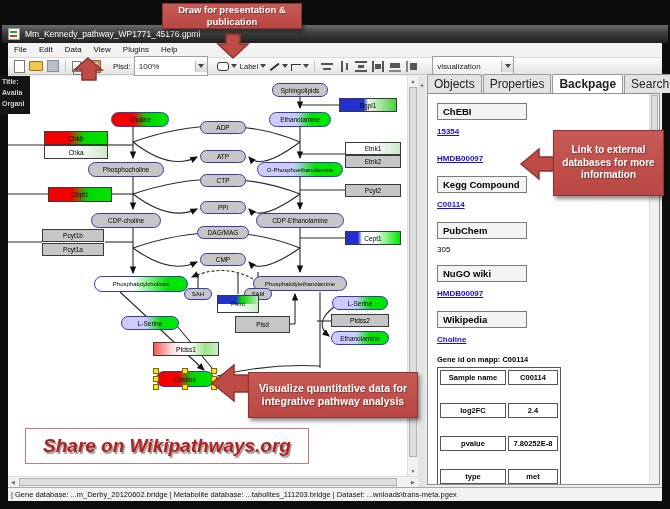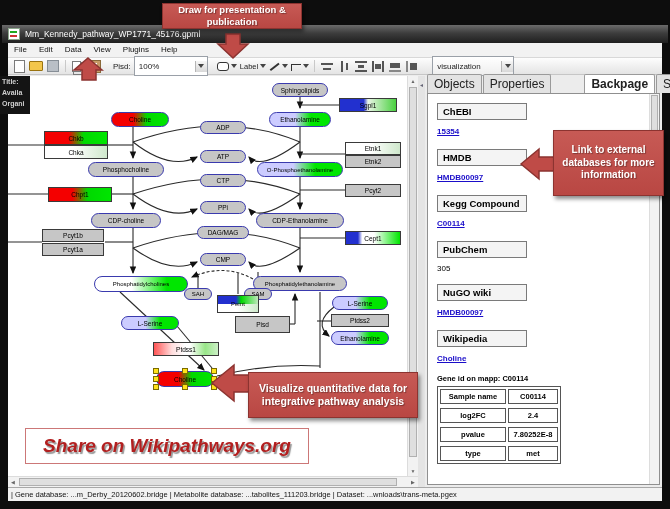--- a/index.html
+++ b/index.html
@@ -72,34 +72,34 @@
     background-size:100% 50%,100% 50%;background-position:top,bottom;background-repeat:no-repeat;}
   .plabel{pointer-events:none;}
   .handle{position:absolute;width:6px;height:6px;background:#ffe31a;border:1px solid #7a6a00;box-sizing:border-box;z-index:6;}
   
   .splitter{position:absolute;left:410px;top:0;width:7px;height:411px;background:#e4e4e4;}
   .split-btn{position:absolute;left:0;top:4px;width:7px;height:10px;font-size:6px;color:#667;text-align:center;line-height:10px;}
   .panel{position:absolute;left:417px;top:0;width:237px;height:411px;background:#ececec;}
   .tabstrip{position:absolute;left:2px;top:2px;right:2px;height:15px;display:flex;align-items:flex-end;font-size:12px;}
   .tab{padding:2px 6px;border:1px solid #9a9a9a;border-bottom:none;background:#e3e3e3;
     border-radius:2px 2px 0 0;margin-right:1px;color:#222;}
-  .tab.active{background:#fff;font-weight:bold;position:relative;top:1px;padding-bottom:3px;margin-left:32px;}
+  .tab.active{background:#fff;font-weight:bold;position:relative;top:1px;padding-bottom:3px;}
   .panel-content{position:absolute;left:2px;top:17px;right:2px;bottom:2px;background:#fff;
     border:1px solid #8f8f8f;overflow:hidden;padding:7px 0 0 9px;box-sizing:border-box;}
   .panel-scroll{position:absolute;right:0;top:0;width:9px;height:100%;background:#f2f2f2;border-left:1px solid #ddd;}
   .bp-section{margin-bottom:9px;}
   .bp-header{display:inline-block;min-width:78px;border:1px solid #7a7a7a;background:#f4f4f4;
     font-weight:bold;font-size:9.5px;padding:2px 5px;color:#000;}
   .bp-value{font-size:8px;margin-top:6px;color:#000;}
   .bp-value.link{display:inline-block;color:#1a0dc9;font-weight:bold;}
   .bp-plain{display:block;font-size:8px;margin-top:6px;color:#000;}
   .exp-heading{font-weight:bold;font-size:9.5px;margin:4px 0 10px -4px;color:#000;}
   .geneid{font-weight:bold;font-size:7.5px;margin-bottom:3px;color:#000;}
   .bp-table{display:inline-block;border:1px solid #555;padding:2px;background:#fff;}
-  .bp-row{display:flex;gap:2px;margin-bottom:4px;}
+  .bp-row{display:flex;gap:2px;margin-bottom:18px;}
   .bp-row:last-child{margin-bottom:0;}
   .bp-cell{border:1px solid #555;background:#fff;font-weight:bold;font-size:7.5px;
     height:13px;line-height:13px;text-align:center;color:#000;}
   .bp-cell:first-child{width:64px;}
   .bp-cell:last-child{width:48px;}
   
   .statusbar{position:absolute;left:0;top:444px;width:654px;height:14px;background:#f2f2f2;
     border-top:1px solid #a8a8a8;font-size:7.5px;line-height:13px;color:#111;padding-left:3px;
     box-sizing:border-box;white-space:nowrap;overflow:hidden;}
   
@@ -388,21 +388,21 @@
         <div class="tabstrip">
             <div class="tab">Objects</div>
             <div class="tab">Properties</div>
             <div class="tab active">Backpage</div>
             <div class="tab">Search</div>
             <div class="tab">Legend</div>
           </div>
         <div class="panel-content">
           <div>
               <div class="bp-section"><div class="bp-header">ChEBI</div><div><a class="bp-value link" href="#" style="color: rgb(26, 13, 201);">15354</a></div></div>
-              <div class="bp-section"><div class="bp-header">HMDB</div><div><a class="bp-value link" href="#" style="color: rgb(26, 13, 201);">HMDB00097</a></div></div>
+              <div class="bp-section"><div><a class="bp-value link" href="#" style="color: rgb(26, 13, 201);">HMDB00097</a></div></div>
               <div class="bp-section"><div class="bp-header">Kegg Compound</div><div><a class="bp-value link" href="#" style="color: rgb(26, 13, 201);">C00114</a></div></div>
               <div class="bp-section"><div class="bp-header">PubChem</div><div>
                   <div class="bp-value bp-plain">305</div>
                 </div></div>
               <div class="bp-section"><div class="bp-header">NuGO wiki</div><div><a class="bp-value link" href="#" style="color: rgb(26, 13, 201);">HMDB00097</a></div></div>
               <div class="bp-section"><div class="bp-header">Wikipedia</div><div><a class="bp-value link" href="#" style="color: rgb(26, 13, 201);">Choline</a></div></div>
             </div>
           <div class="geneid">Gene id on mapp: C00114</div>
           <div class="bp-table"><div class="bp-row">
                 <div class="bp-cell">Sample name</div>

